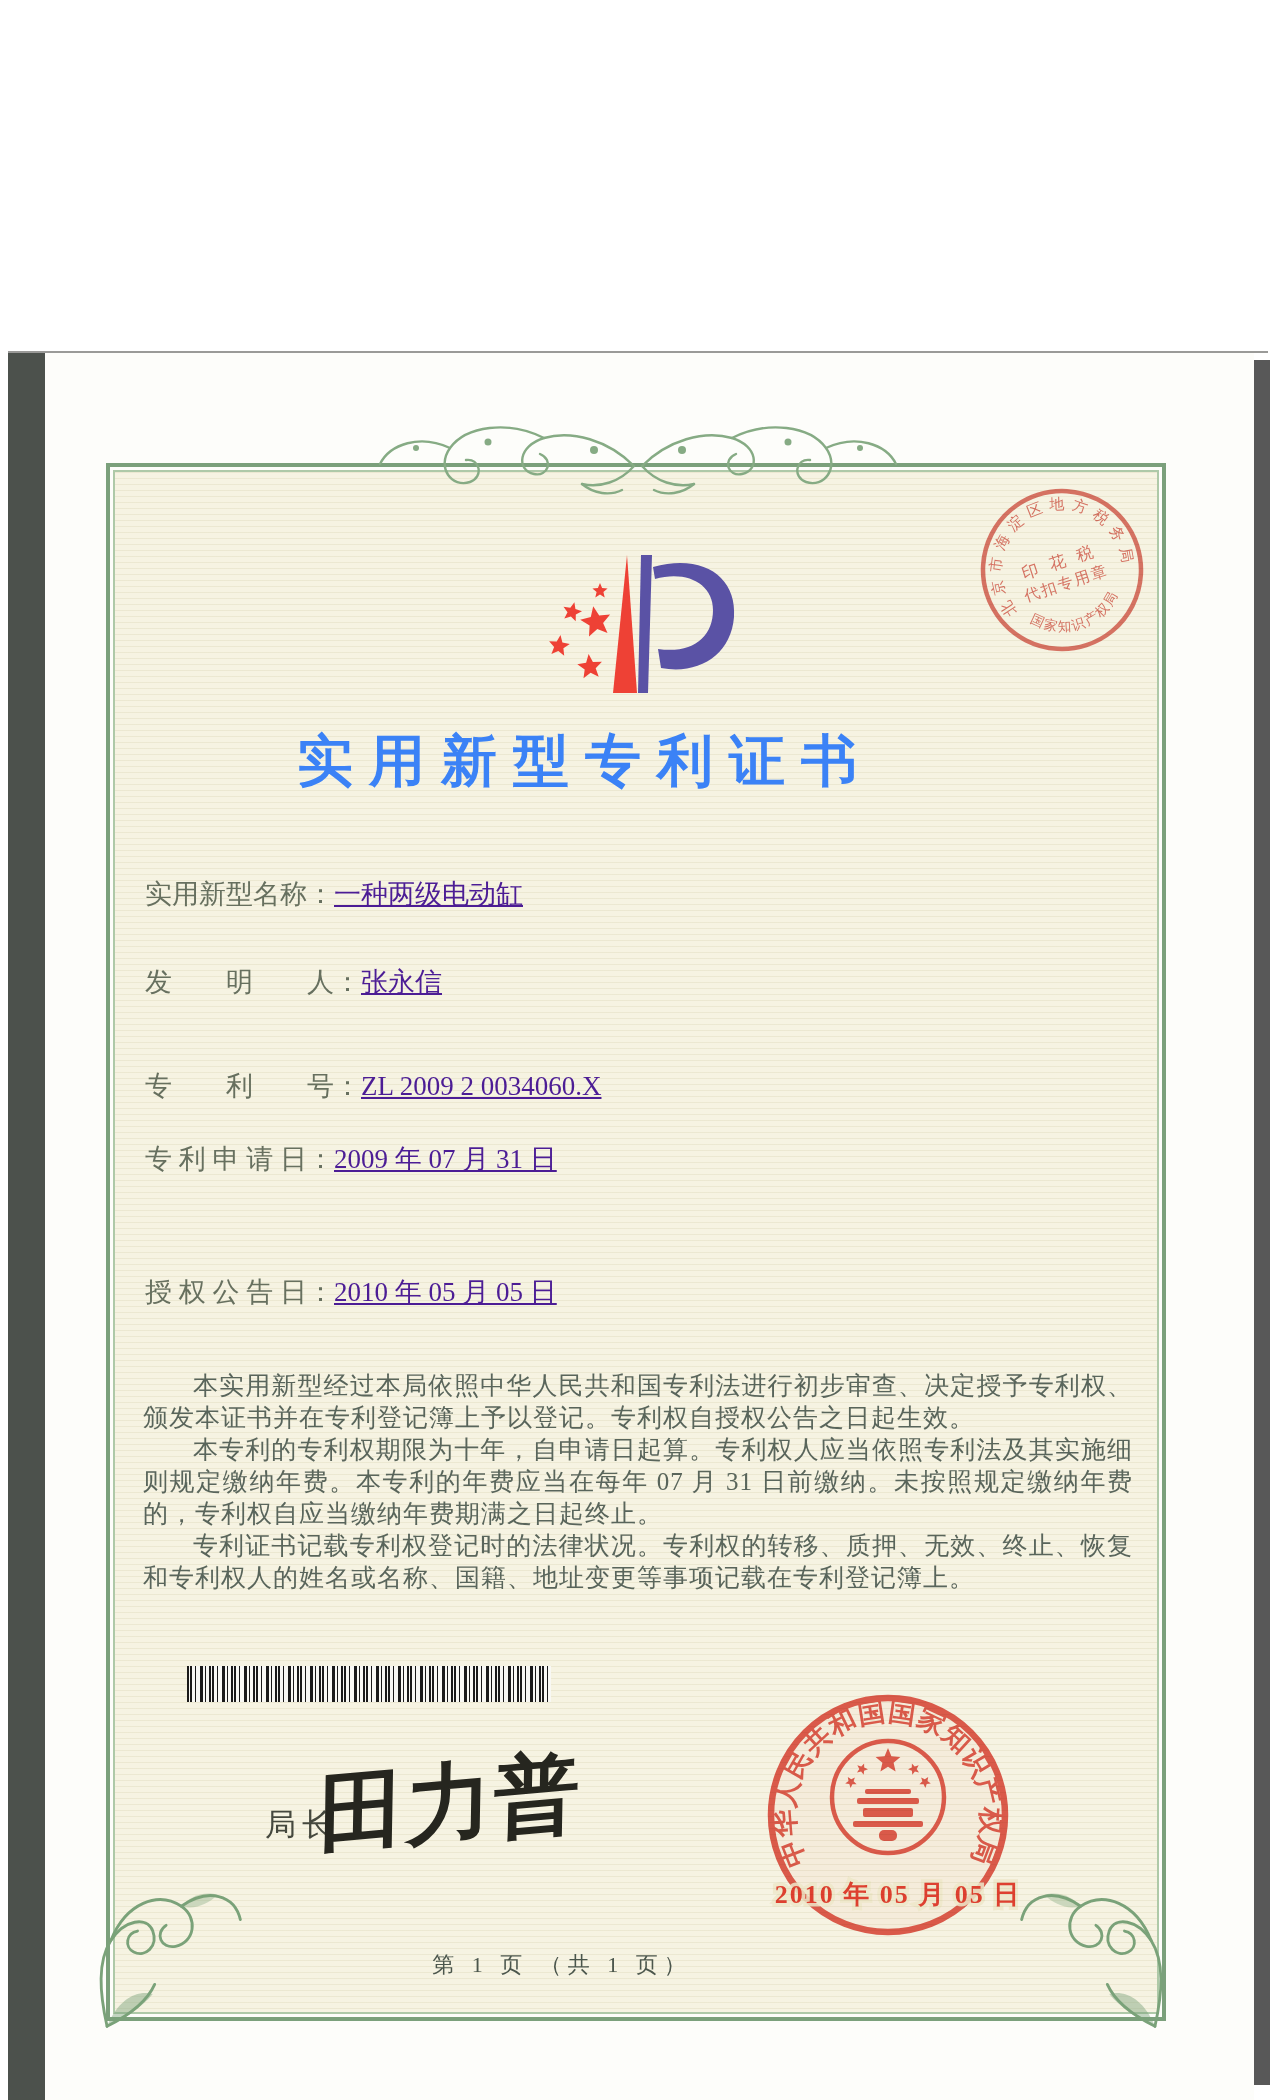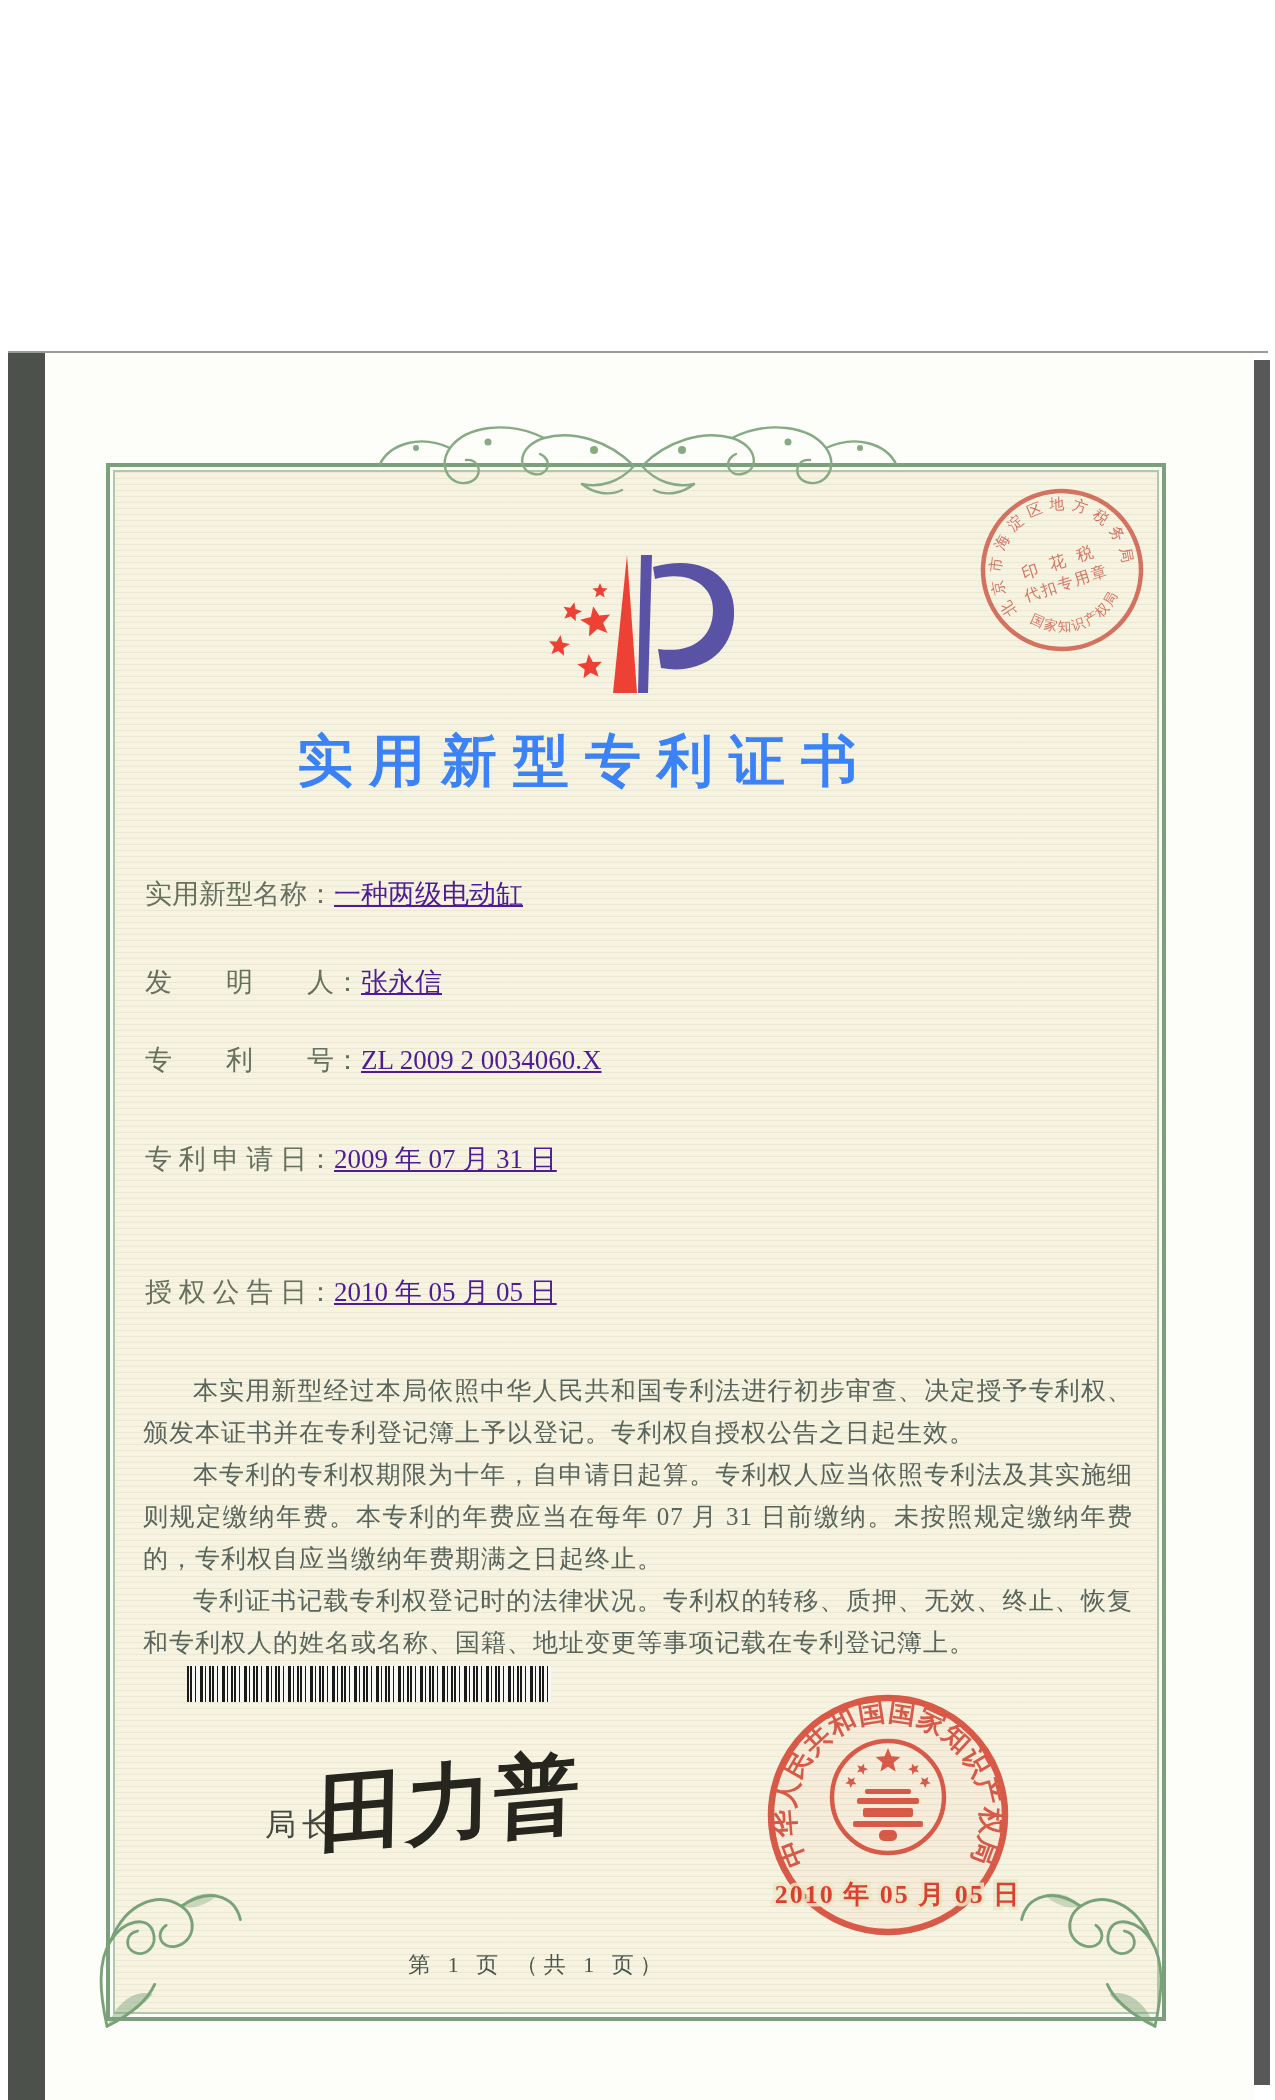--- a/index.html
+++ b/index.html
@@ -19,31 +19,31 @@
            #f6f3e2;}
   .ornament{position:absolute;pointer-events:none;}
   
   .cert-number{position:absolute;left:146px;top:539px;font-size:26px;letter-spacing:5px;color:#84847c;white-space:pre;}
   .title{position:absolute;left:90px;top:724px;width:990px;text-align:center;
          font-size:56px;font-weight:700;letter-spacing:16px;color:#3b82f6;white-space:pre;}
   .field{position:absolute;left:145px;font-size:27px;color:#67705f;white-space:pre;}
   .field .flabel{white-space:pre;margin-top:36px;}
   .field .fvalue{white-space:pre;color:#4c1d95;text-decoration:underline;}
   .body-text{position:absolute;left:143px;top:1370px;width:990px;
-             font-size:25px;line-height:42px;color:#59655b;text-align:justify;letter-spacing:1px;}
+             font-size:25px;line-height:32px;color:#59655b;text-align:justify;letter-spacing:1px;}
   .body-text p{margin:0;text-indent:2em;}
   .barcode{position:absolute;left:187px;top:1666px;width:364px;height:36px;
     background:repeating-linear-gradient(90deg,
       #1a1a1a 0 2px,#f8f8f4 2px 3px,#1a1a1a 3px 5px,#f8f8f4 5px 8px,
       #1a1a1a 8px 9px,#f8f8f4 9px 13px,#1a1a1a 13px 16px,#f8f8f4 16px 18px,
       #1a1a1a 18px 19px,#f8f8f4 19px 22px);}
   .commissioner-label{position:absolute;left:265px;top:1804px;font-size:31px;color:#45483e;letter-spacing:6px;}
   .signature{position:absolute;left:318px;top:1728px;width:280px;height:150px;}
   .footer{position:absolute;left:106px;top:1950px;width:864px;text-align:center;
-          font-size:22px;letter-spacing:6px;color:#4b564c;white-space:pre;}
+          font-size:22px;letter-spacing:6px;color:#4b564c;white-space:pre;padding-left:24px;}
   .stamp{position:absolute;mix-blend-mode:multiply;opacity:.93;}
   svg text{font-family:"Liberation Serif","DejaVu Serif",serif;}
 </style>
 </head>
 <body>
 
 <div class="canvas">
 
   <div class="paper"></div>
   <div class="scan-top-edge"></div>
@@ -116,21 +116,21 @@
       <text x="100" y="97" text-anchor="middle" font-size="16.5" letter-spacing="4">印 花 税</text>
       <text x="100" y="119" text-anchor="middle" font-size="15.5" letter-spacing="2">代扣专用章</text>
       <text font-size="13.5" letter-spacing="1.5">
         <textPath href="#taxBottom" xlink:href="#taxBottom">国家知识产权局</textPath>
       </text>
     </g>
   </svg>
 
   <div class="field" style="top:876px"><span class="flabel">实用新型名称：</span><span class="fvalue">一种两级电动缸</span></div>
   <div class="field" style="top:964px"><span class="flabel">发　　明　　人：</span><span class="fvalue">张永信</span></div>
-  <div class="field" style="top:1042px"><span class="flabel">专　　利　　号：</span><span class="fvalue">ZL 2009 2 0034060.X</span></div>
+  <div class="field" style="top:1068px"><span class="flabel">专　　利　　号：</span><span class="fvalue">ZL 2009 2 0034060.X</span></div>
   <div class="field" style="top:1141px"><span class="flabel">专 利 申 请 日：</span><span class="fvalue">2009 年 07 月 31 日</span></div>
   <div class="field" style="top:1274px"><span class="flabel">授 权 公 告 日：</span><span class="fvalue">2010 年 05 月 05 日</span></div>
 
   <div class="body-text">
     <p>本实用新型经过本局依照中华人民共和国专利法进行初步审查、决定授予专利权、颁发本证书并在专利登记簿上予以登记。专利权自授权公告之日起生效。</p>
     <p>本专利的专利权期限为十年，自申请日起算。专利权人应当依照专利法及其实施细则规定缴纳年费。本专利的年费应当在每年 07 月 31 日前缴纳。未按照规定缴纳年费的，专利权自应当缴纳年费期满之日起终止。</p>
     <p>专利证书记载专利权登记时的法律状况。专利权的转移、质押、无效、终止、恢复和专利权人的姓名或名称、国籍、地址变更等事项记载在专利登记簿上。</p>
   </div>
 
   <div class="barcode"></div>

